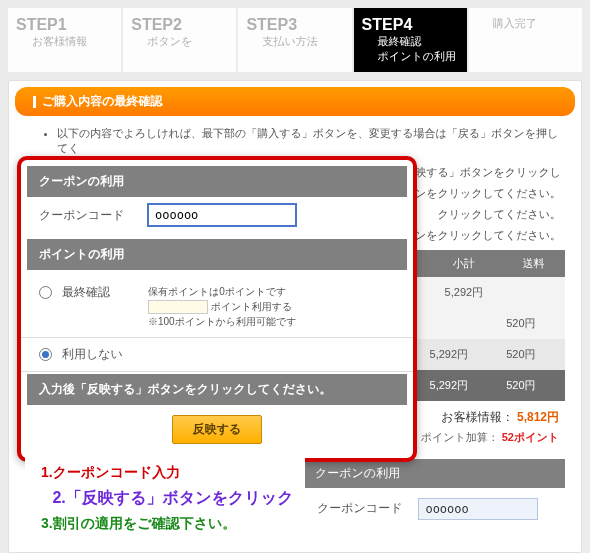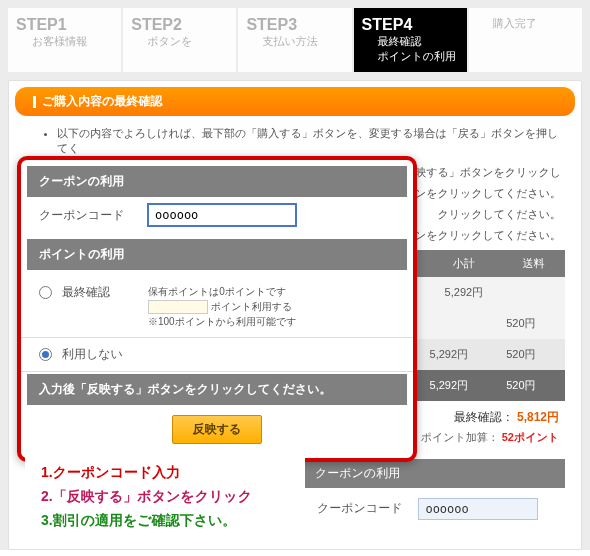--- a/index.html
+++ b/index.html
@@ -52,21 +52,21 @@
   .callout .radio-row .rnote .pin { display:inline-block; width:60px; height:14px; border:1px solid #ccc; background:#fffbe6; vertical-align:middle; }
   .callout .action-hdr { background:#808080; color:#fff; margin:2px 6px 6px; padding:7px 12px; font-size:12px; font-weight:bold; }
   .callout .btn-wrap { text-align:center; padding:4px 0 14px; }
   .callout .apply-btn { display:inline-block; background:linear-gradient(#ffc94a,#ffb000); border:1px solid #c88a00; color:#5a3e00; padding:5px 20px; font-size:12px; font-weight:bold; border-radius:2px; cursor:pointer;text-align:right; }
   .callout .tail { position:absolute; bottom:-28px; left:200px; width:0; height:0; border-left:16px solid transparent; border-right:16px solid transparent; border-top:28px solid #d40000; }
   .callout .tail::after { content:""; position:absolute; top:-28px; left:-11px; width:0; height:0; border-left:11px solid transparent; border-right:11px solid transparent; border-top:20px solid #fff; }
 
   
   .instructions { position:relative; padding:8px 0 0 16px; background:#fff; }
   .instructions .i1 { color:#d40000; font-weight:bold; font-size:14px; padding:3px 0; }
-  .instructions .i2 { color:#be185d; font-weight:bold; font-size:14px; padding:3px 0; }
+  .instructions .i2 { color:#6d28d9; font-weight:bold; font-size:16px; padding:3px 0;text-align:center; }
   .instructions .i3 { color:#1a8a1a; font-weight:bold; font-size:14px; padding:3px 0; }
 
   .overlay-area { position:relative; min-height:280px; }
 </style>
 </head>
 <body>
 
 <div class="outer">
 
   <div class="steps">
@@ -143,21 +143,21 @@
             <td></td>
                 <td></td>
             <td class="r">合計</td>
             <td class="r">5,292円</td>
             <td class="r">520円</td>
           </tr>
         </tbody>
           </table>
 
         <div class="totals-line">
-          <span>最終確認：</span>
+          <span>お客様情報：</span>
           <span class="amt">5,812円</span>
         </div>
         <div class="points-line">
           <span>ポイント加算：</span>
           <span class="pts">52ポイント</span>
         </div>
 
         <div class="callout">
           <div class="chdr">クーポンの利用</div>
           <div class="crow">

